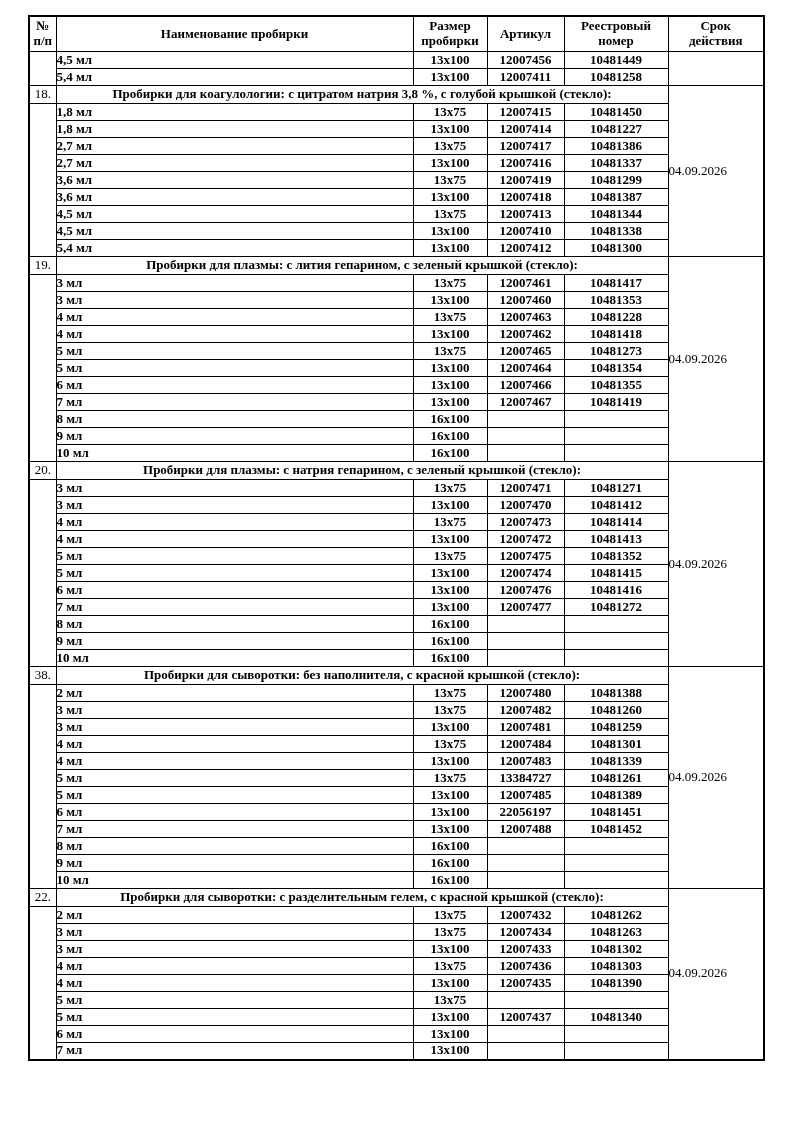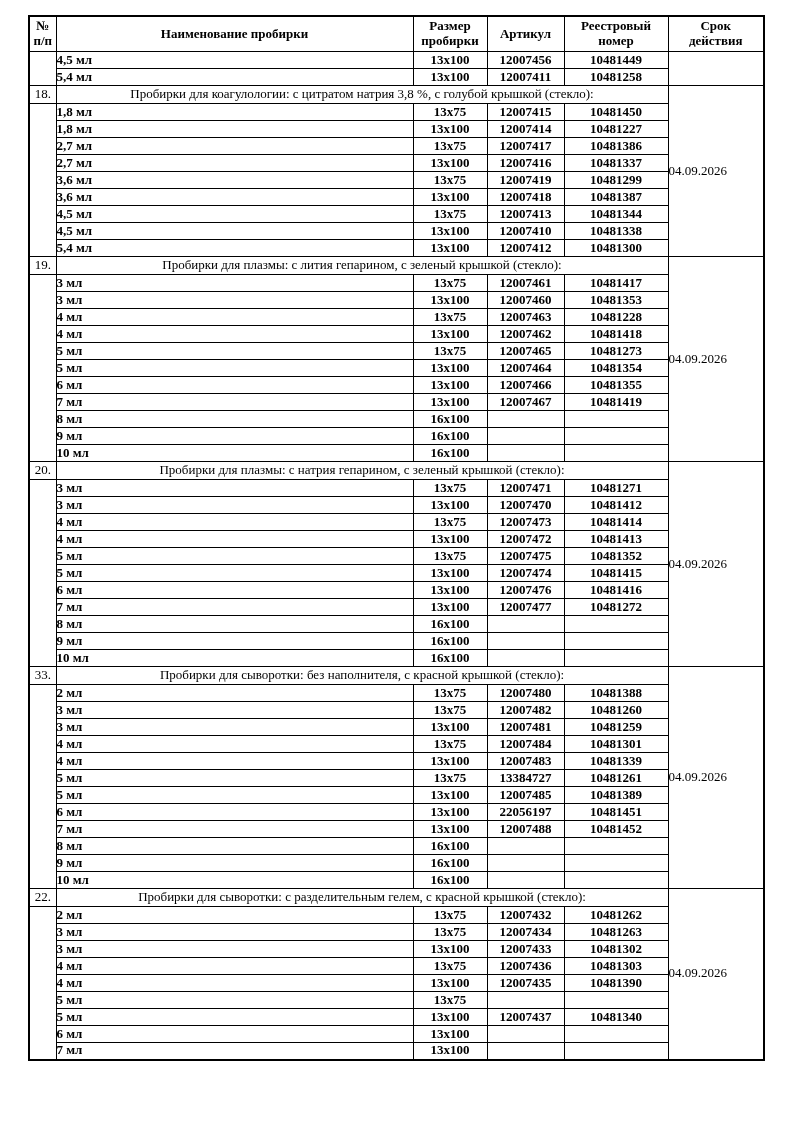--- a/index.html
+++ b/index.html
@@ -57,21 +57,21 @@
   }
   td.c-size, td.c-art, td.c-reg {
     text-align: center;
   }
   td.c-val {
     text-align: left;
     vertical-align: middle;
   }
   td.section-title {
     text-align: center;
-    font-weight: normal;
+    font-weight: bold;
     font-size: 13px;
   }
 </style>
 </head>
 <body>
 
 <div class="page">
   <table class="doc-table">
     <colgroup>
       <col style="width:27px">
@@ -308,21 +308,21 @@
           <td class="c-art"></td>
           <td class="c-reg"></td>
         </tr>
         <tr class="data-row">
           <td class="c-name">10 мл</td>
           <td class="c-size">16x100</td>
           <td class="c-art"></td>
           <td class="c-reg"></td>
         </tr>
         <tr class="section-row">
-          <td class="c-num">33.</td>
+          <td class="c-num">38.</td>
           <td class="section-title" colspan="4">Пробирки для сыворотки: без наполнителя, с красной крышкой (стекло):</td>
           <td class="c-val" rowspan="13">04.09.2026</td>
         </tr>
         <tr class="data-row">
           <td class="c-num" rowspan="12"></td>
           <td class="c-name">2 мл</td>
           <td class="c-size">13x75</td>
           <td class="c-art">12007480</td>
           <td class="c-reg">10481388</td>
         </tr>

